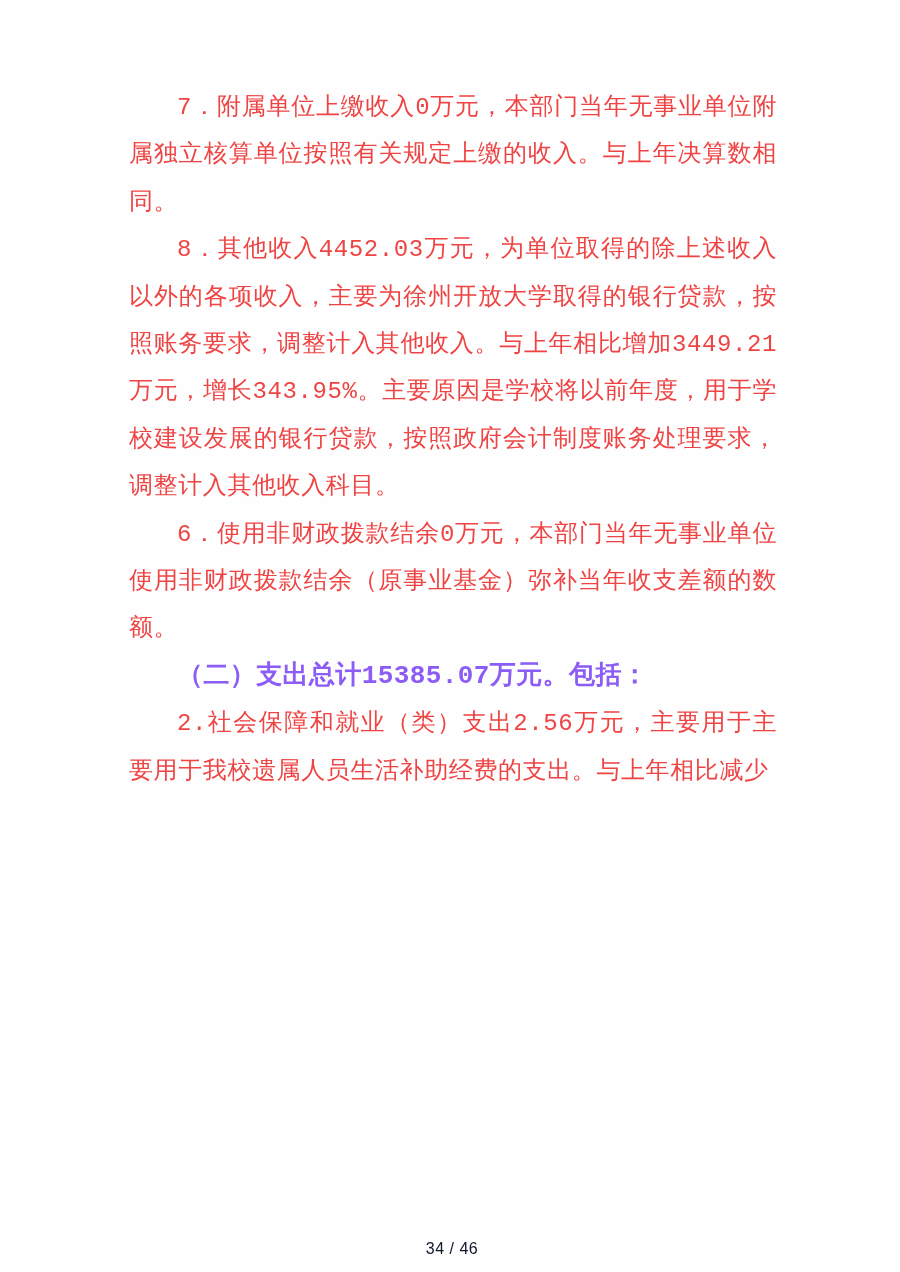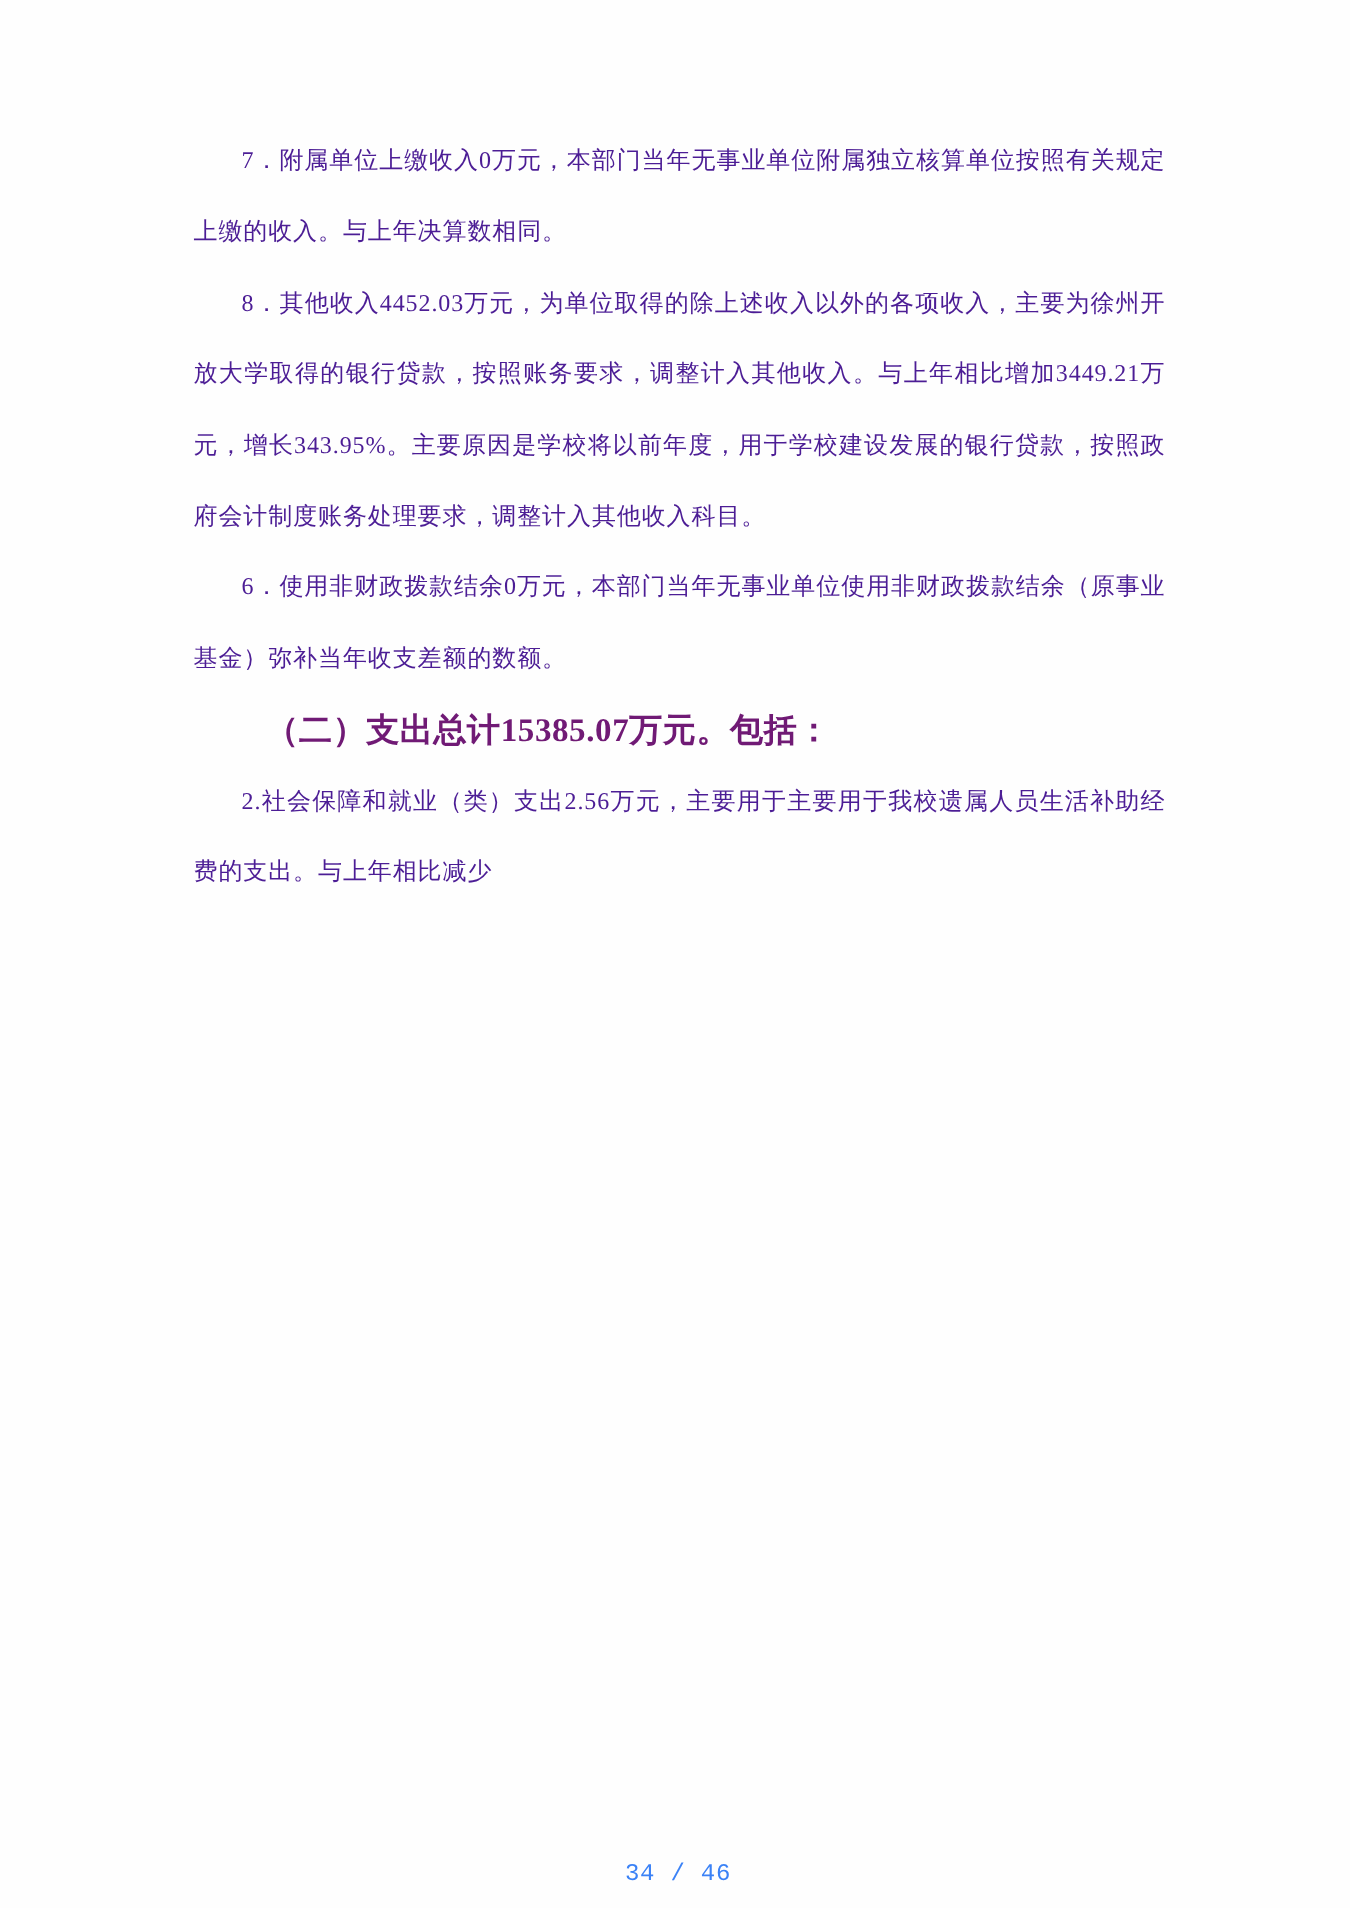--- a/index.html
+++ b/index.html
@@ -17,48 +17,49 @@
   }
   .content {
     position: absolute;
     left: 129px;
     top: 0;
     width: 648px;
     padding-top: 84px;
   }
   .para {
     margin: 0;
-    font-size: 16px;
+    font-size: 24px;
     line-height: 47.4px;
     letter-spacing: 0.6px;
-    color: #4c1d95;
+    color: #ef4444;
     text-align: justify;
     text-indent: 2em;
     word-break: normal;
+    font-family: Liberation Mono, monospace;
   }
   .para.heading {
-    font-family: Liberation Serif, serif;
+    font-family: Liberation Mono, monospace;
     font-weight: 700;
-    font-size: 22px;
+    font-size: 26px;
     letter-spacing: 0.4px;
-    color: #701a75;
+    color: #8b5cf6;
     text-align: left;
     text-indent: 48px;
     line-height: 47.4px;
   }
   .footer {
     position: absolute;
     left: 4px;
     right: 0;
     bottom: 14px;
     text-align: center;
-    font-family: Liberation Mono, monospace;
+    font-family: Liberation Sans, sans-serif;
     font-size: 16px;
     letter-spacing: 0.5px;
-    color: #3b82f6;
+    color: #0f172a;
   }
 </style>
 </head>
 <body>
 
 <div class="page">
   <div class="content">
     <p class="para">7．附属单位上缴收入0万元，本部门当年无事业单位附属独立核算单位按照有关规定上缴的收入。与上年决算数相同。</p>
     <p class="para">8．其他收入4452.03万元，为单位取得的除上述收入以外的各项收入，主要为徐州开放大学取得的银行贷款，按照账务要求，调整计入其他收入。与上年相比增加3449.21万元，增长343.95%。主要原因是学校将以前年度，用于学校建设发展的银行贷款，按照政府会计制度账务处理要求，调整计入其他收入科目。</p>
     <p class="para">6．使用非财政拨款结余0万元，本部门当年无事业单位使用非财政拨款结余（原事业基金）弥补当年收支差额的数额。</p>

